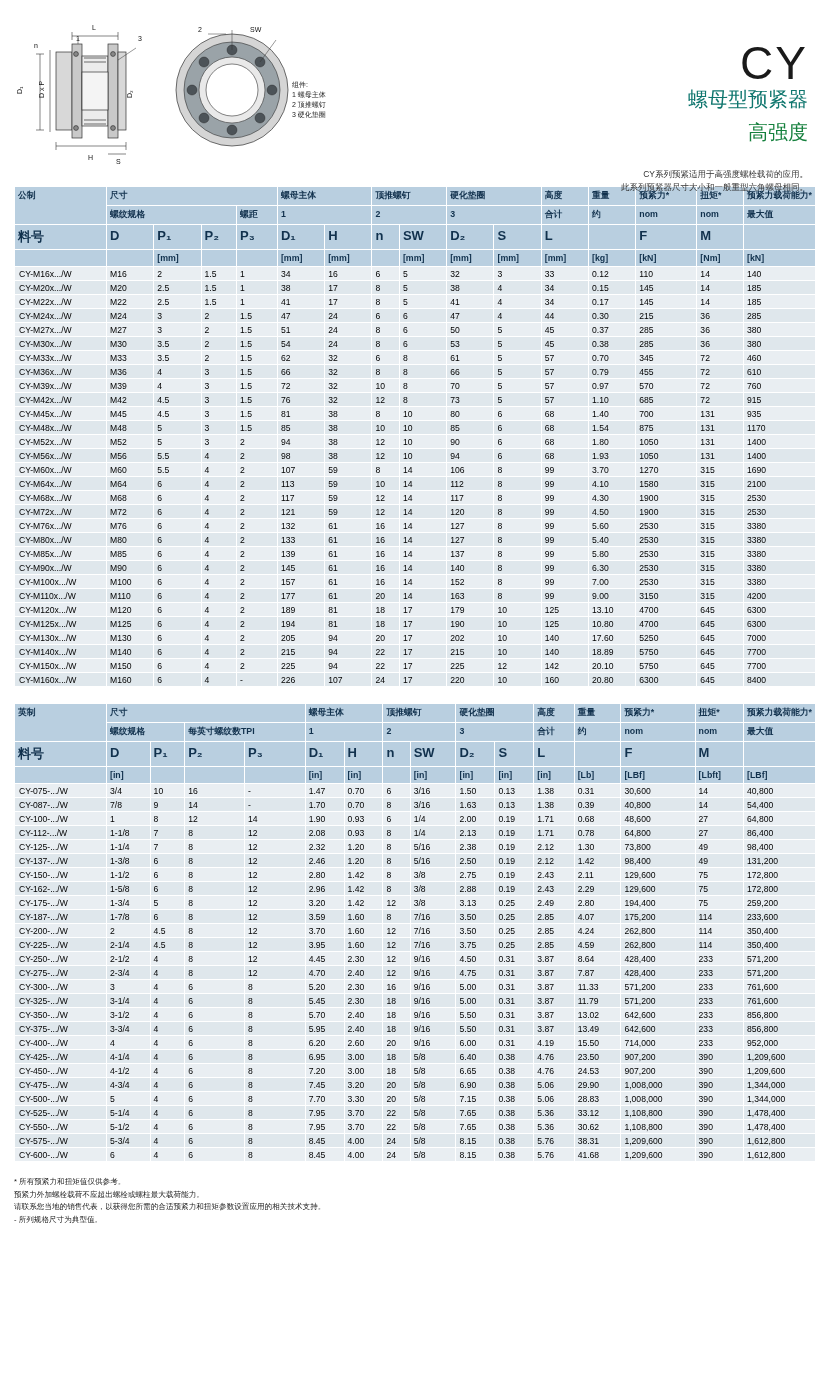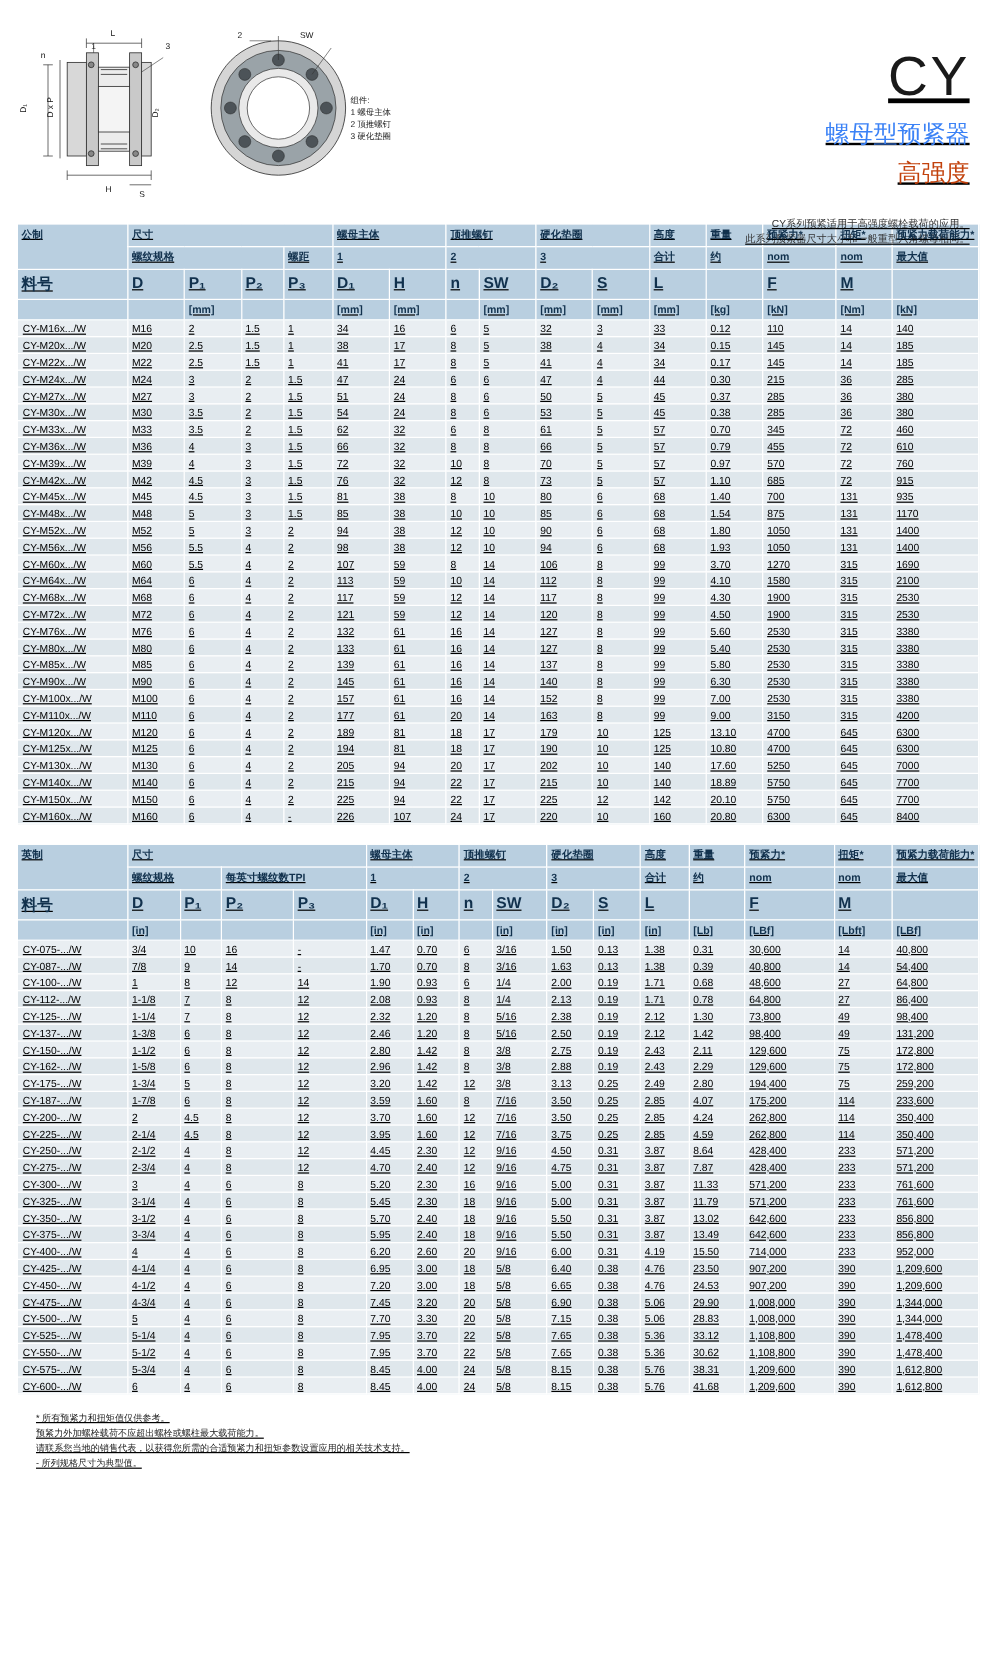--- a/index.html
+++ b/index.html
@@ -3,46 +3,45 @@
 <meta charset="utf-8">
 <style>
   * { box-sizing: border-box; }
   body {
     margin: 0;
     width: 830px;
     background: #ffffff;
     font-family: "Liberation Sans", sans-serif;
     color: #000;
   }
-  .page { width: 826px; padding: 0 14px; text-decoration: underline; }
+  .page { width: 826px; padding: 0 14px; }
 
   
   .header {
     display: flex;
     height: 180px;
     padding-top: 14px;
   }
   .header-left { width: 480px; position: relative; }
   .header-right { flex: 1; text-align: right; padding-right: 4px; }
   .title-main {
     font-size: 46px;
     letter-spacing: 2px;
     color: #1a1a1a;
     line-height: 1;
     margin-top: 26px;
     font-weight: 400;
   }
   .title-sub1 {
     font-size: 20px;
-    color: #3b82f6;
-    margin-top: 12px;
+    color: #0f766e;
   }
   .title-sub2 {
     font-size: 20px;
-    color: #c2410c;
+    color: #15803d;
     margin-top: 6px;
   }
   .header-note {
     font-size: 8.5px;
     color: #333;
     line-height: 1.5;
     margin-top: 22px;
   }
 
   
@@ -91,21 +90,20 @@
   tbody tr:nth-child(even) td { background: #dfe7ec; }
   tbody td.first { padding-left: 4px; }
 
   
   .footnotes {
     margin-top: 14px;
     font-size: 7.6px;
     line-height: 1.65;
     color: #1a1a1a;
     padding-bottom: 14px;
-    margin-left: 16px;
   }
 </style>
 </head>
 <body>
 
 <div class="page">
 
   <div class="header">
     <div class="header-left">
       <div class="drawing">

